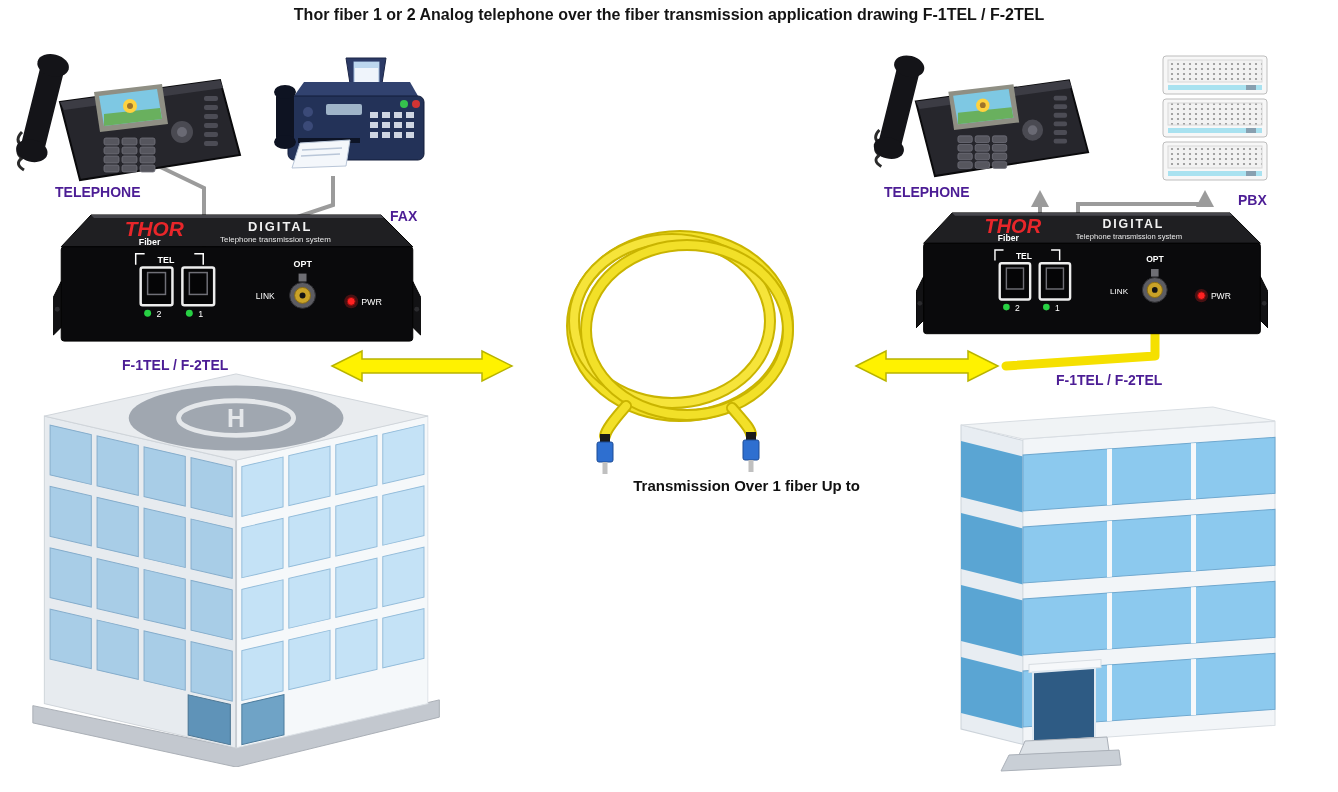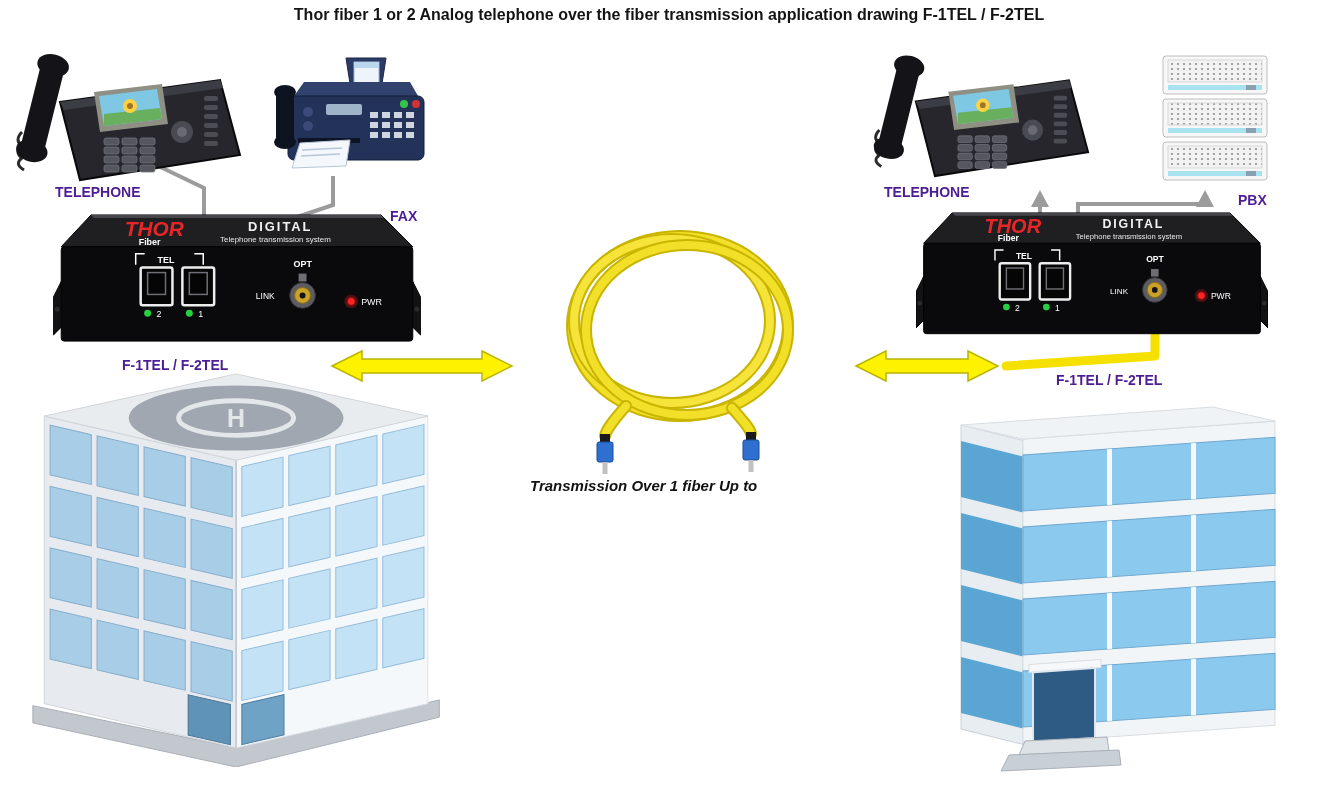--- a/index.html
+++ b/index.html
@@ -2,22 +2,22 @@
 <html><head>
 <meta charset="utf-8">
 <style>
   html,body{margin:0;padding:0;background:#fff;}
   #page{position:relative;width:1338px;height:792px;background:#ffffff;overflow:hidden;
         font-family:"Liberation Sans",sans-serif;}
   .abs{position:absolute;}
   .title{position:absolute;top:6px;left:0;width:100%;text-align:center;
          font-weight:bold;font-size:16px;color:#141414;}
   .label{position:absolute;font-weight:bold;font-size:14px;color:#4c1d95;white-space:nowrap;}
-  .caption{position:absolute;left:530px;top:476px;width:330px;text-align:left;
-           font-weight:bold;font-size:15px;color:#111;line-height:20px;font-style:italic;}
+  .caption{position:absolute;left:530px;top:476px;width:330px;text-align:right;
+           font-weight:bold;font-size:15px;color:#111;line-height:20px;}
   svg text{font-family:"Liberation Sans",sans-serif;}
 </style>
 </head>
 <body>
 
 <div id="page">
 
   <div class="title">Thor fiber 1 or 2 Analog telephone over the fiber transmission application drawing F-1TEL / F-2TEL</div>
 
   <svg class="abs" style="left:18px;top:372px;z-index:0" width="440" height="395" viewBox="0 0 440 412">

